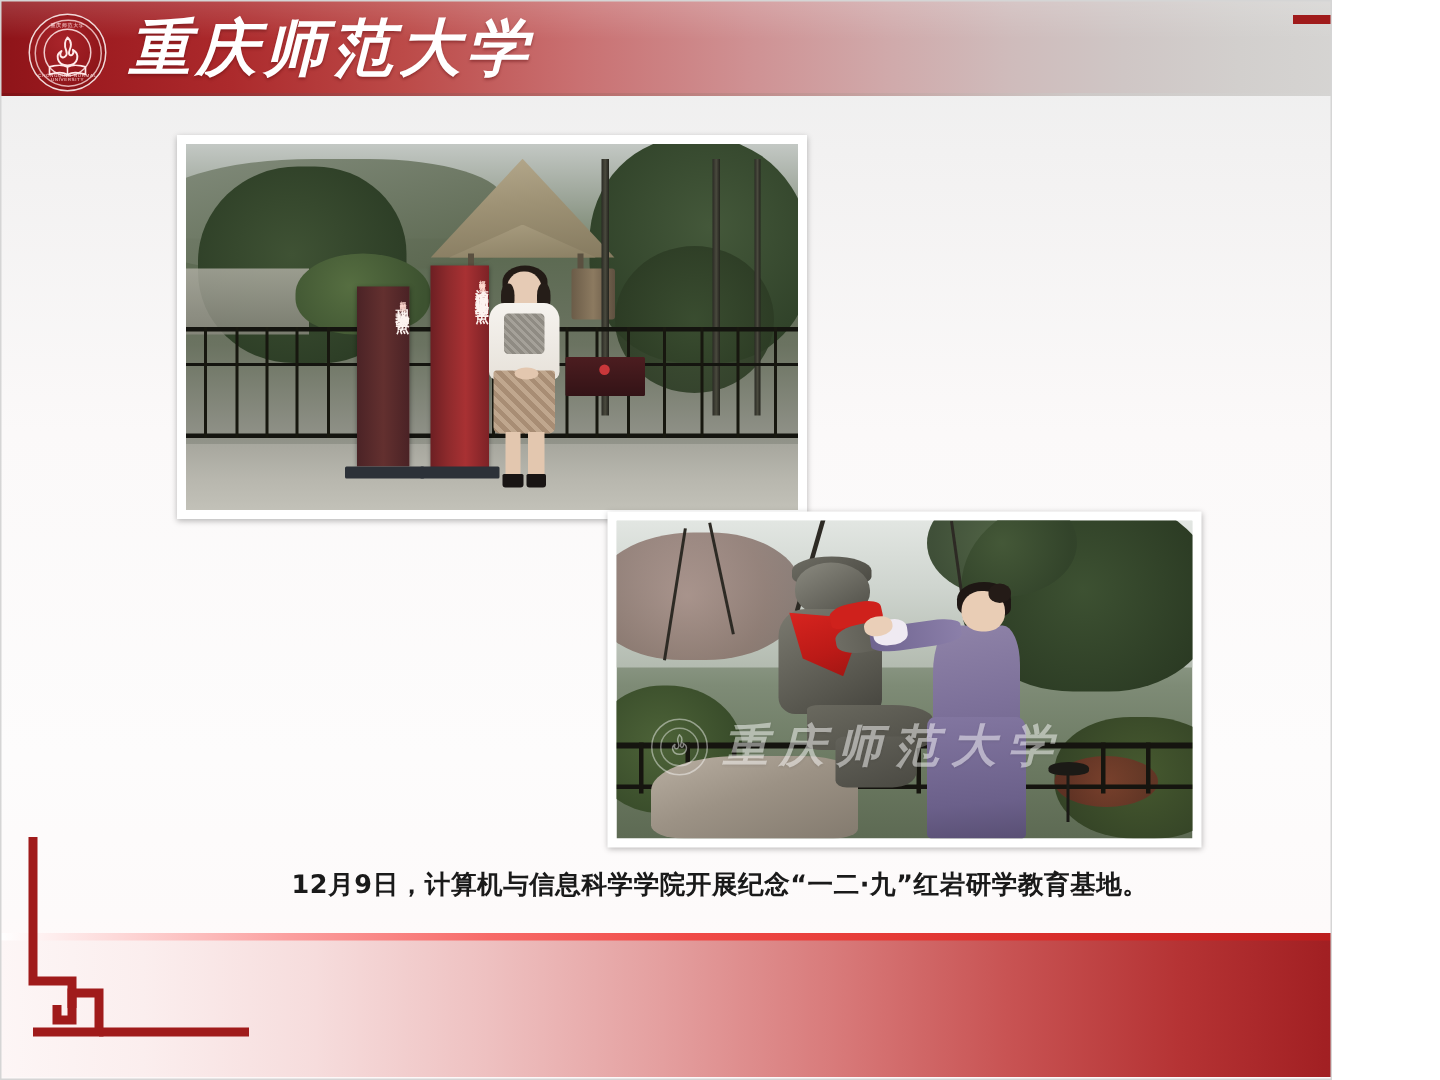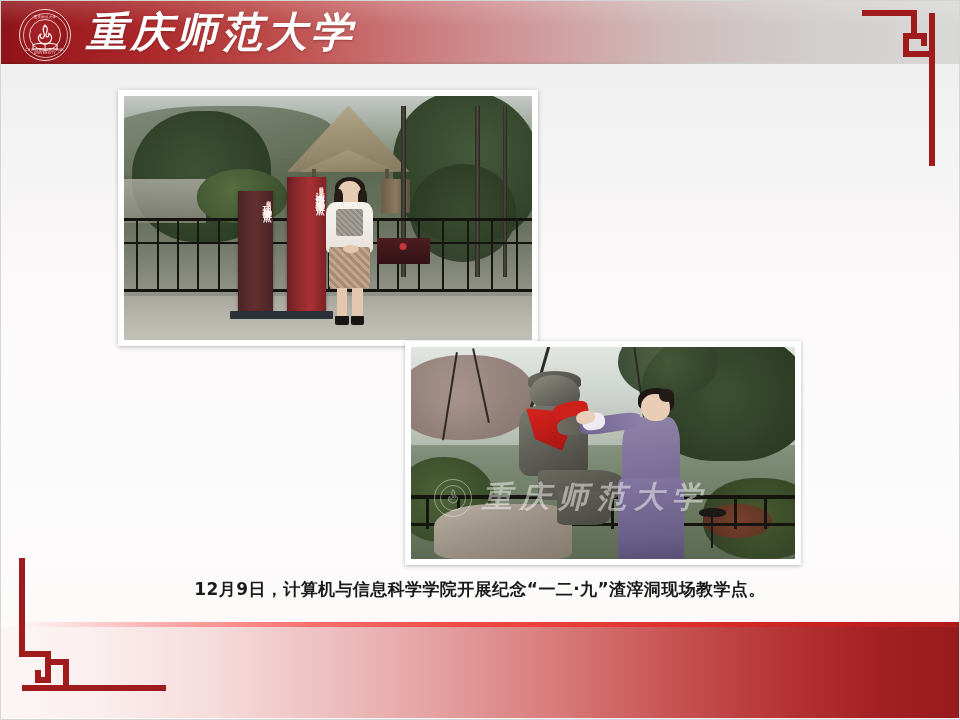--- a/index.html
+++ b/index.html
@@ -5,21 +5,21 @@
   html, body {
     margin: 0;
     padding: 0;
     background: #ffffff;
   }
   body {
     font-family: "Liberation Sans", "DejaVu Sans", sans-serif;
   }
   #slide {
     position: relative;
-    width: 960px;
+    width: 888px;
     height: 720px;
     overflow: hidden;
     background: #ffffff;
     box-sizing: border-box;
   }
   
   #slide::after{
     content:"";
     position:absolute;
     left:0; top:0; right:0; bottom:0;
@@ -564,19 +564,19 @@
             <svg class="fl" viewBox="0 0 20 21">
               <path d="M10 1 C7.2 4.5 8.2 7.4 9.1 9.6 C9.7 11.1 9.6 12.6 8.6 13.6 C7.2 15 5.2 14.2 5.2 12.3 C5.2 10.9 6 10 6 10 C4 11 3 13 3.6 15.3 C4.3 18 6.9 19.6 10 19.6 C13.1 19.6 15.7 18 16.4 15.3 C17.1 12.6 15.6 10.3 13.6 9.2 C13.6 9.2 14.4 11 13.4 12.3 C12.6 13.3 11.3 13 11 11.8 C10.6 10.1 12.3 8.2 12.3 5.6 C12.3 3.6 11.3 2.1 10 1 Z" fill="none" stroke="rgba(255,255,255,.9)" stroke-width="1.4"></path>
             </svg>
           </div>
           <div class="wm-txt">重庆师范大学</div>
         </div>
       </div>
     </div>
   </div>
 
-  <div class="caption">12月9日，计算机与信息科学学院开展纪念“一二·九”渣滓洞现场教学点。</div>
+  <div class="caption">12月9日，计算机与信息科学学院开展纪念“一二·九”红岩研学教育基地。</div>
 
   <div class="footer-fade"></div>
   <div class="footer-bar"></div>
   <div class="footer-top-line"></div>
 
 </div>
 
 </body></html>

